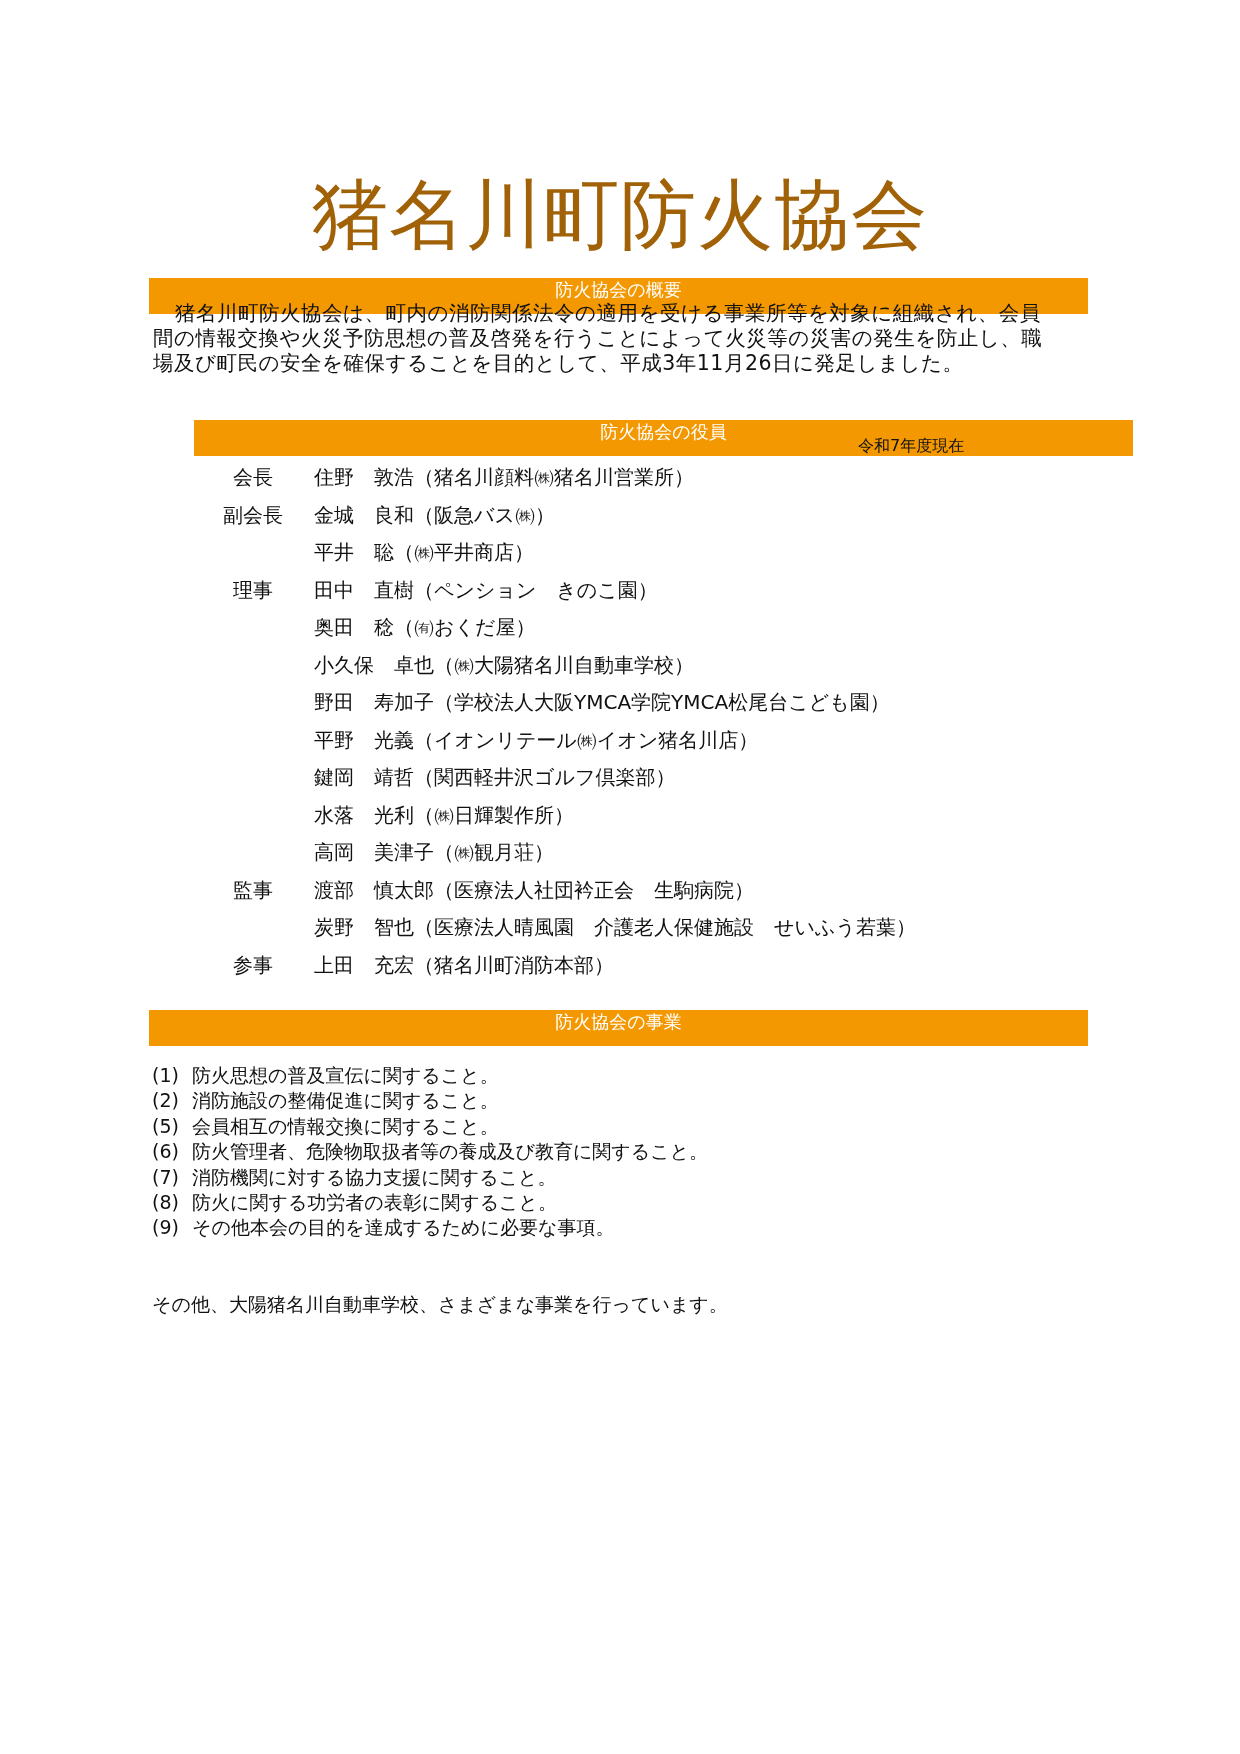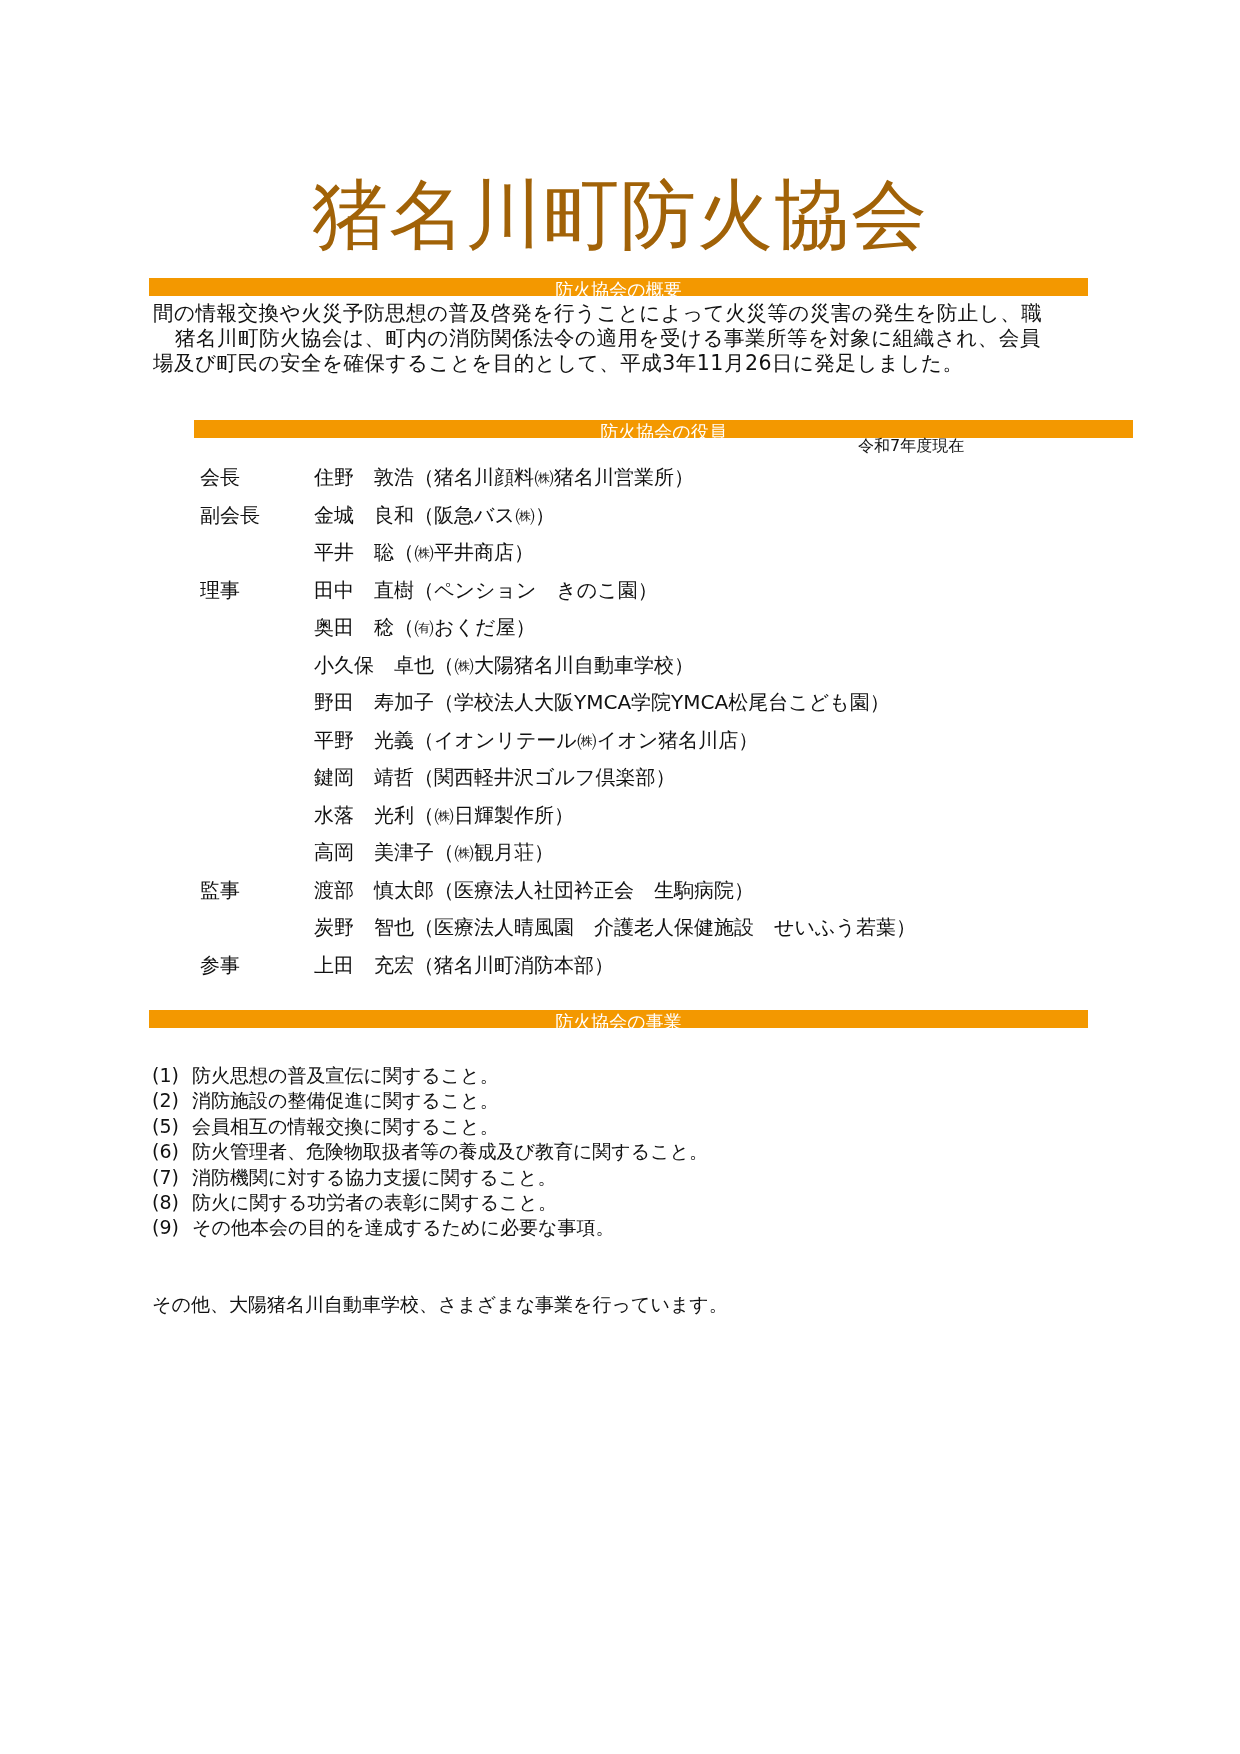--- a/index.html
+++ b/index.html
@@ -19,21 +19,21 @@
       font-size: 76px;
       line-height: 90px;
       color: #a16207;
       letter-spacing: 1px;
       font-family: "DejaVu Sans", sans-serif;
     }
     .bar {
       position: absolute;
       left: 149px;
       width: 939px;
-      height: 18px;
+      height: 36px;
       background: #F39800;
       color: #ffffff;
       text-align: center;
       font-size: 18px;
       line-height: 23px;
     }
     .para {
       position: absolute;
       left: 153px;
       width: 940px;
@@ -58,23 +58,23 @@
     .off-row {
       position: absolute;
       left: 0;
       height: 30px;
       font-size: 20px;
       line-height: 24px;
       white-space: nowrap;
     }
     .off-role {
       position: absolute;
-      left: 200px;
+      left: 213px;
       width: 80px;
-      text-align: left;
+      text-align: center;
     }
     .off-name {
       position: absolute;
       left: 314px;
     }
     .biz-list {
       position: absolute;
       left: 152px;
       top: 1063px;
       margin: 0; padding: 0;
@@ -94,22 +94,22 @@
       line-height: 24px;
     }
   </style>
 </head>
 <body>
 
 <h1 class="title" style="margin:0;font-weight:normal;">猪名川町防火協会</h1>
 
 <div class="bar" style="top:278px;">防火協会の概要</div>
 <div class="para" style="top:301px;">
+  <div><span class="indent"></span><span>猪名川町防火協会は、町内の消防関係法令の適用を受ける事業所等を対象に組織され、会員</span></div>
   <div>間の情報交換や火災予防思想の普及啓発を行うことによって火災等の災害の発生を防止し、職</div>
-  <div><span class="indent"></span><span>猪名川町防火協会は、町内の消防関係法令の適用を受ける事業所等を対象に組織され、会員</span></div>
   <div>場及び町民の安全を確保することを目的として、平成3年11月26日に発足しました。</div>
 </div>
 
 <div class="bar" style="top:420px;margin-left:45px;">防火協会の役員</div>
 <div class="asof">令和7年度現在</div>
 
 <div class="officers">
   <div class="off-row" style="top:0px;">
     <span class="off-role">会長</span>
     <span class="off-name">住野　敦浩（猪名川顔料㈱猪名川営業所）</span>

